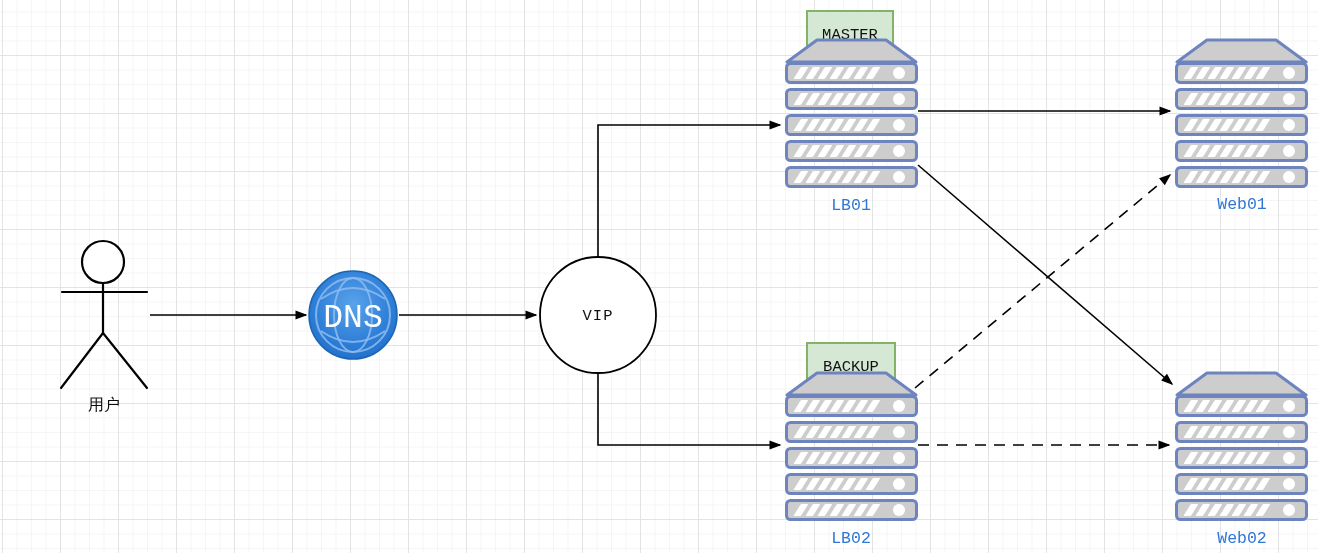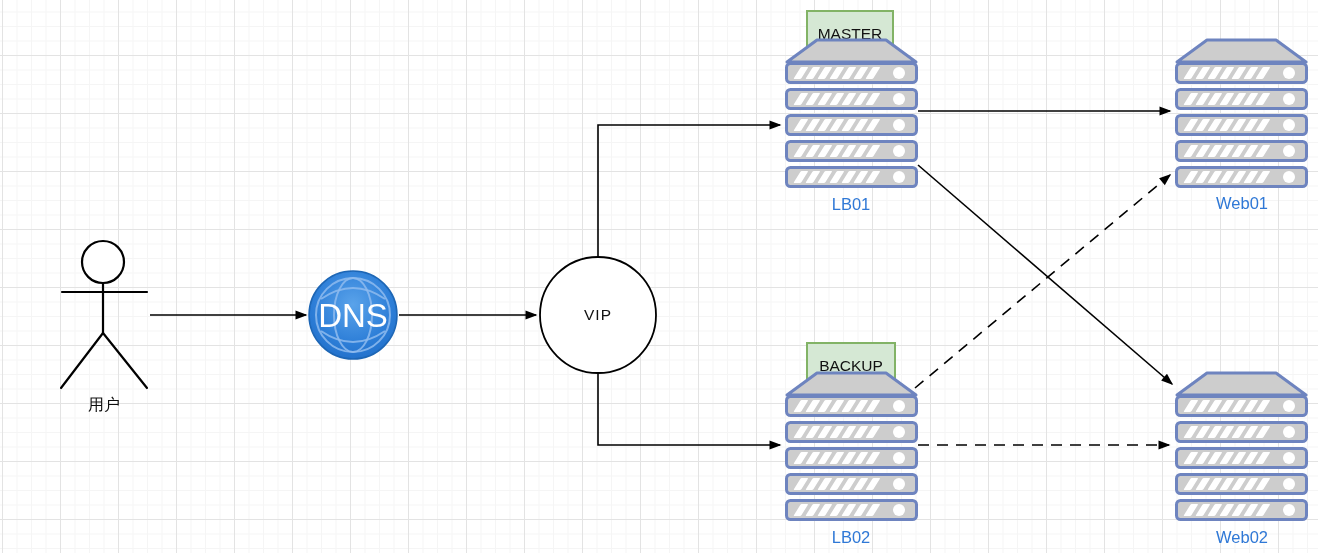--- a/index.html
+++ b/index.html
@@ -11,21 +11,21 @@
   .canvas{
     position:relative; width:1318px; height:553px; overflow:hidden;
     background-color:#ffffff;
     background-image:
       linear-gradient(var(--grid-major) 1px, transparent 1px),
       linear-gradient(90deg, var(--grid-major) 1px, transparent 1px),
       linear-gradient(var(--grid-minor) 1px, transparent 1px),
       linear-gradient(90deg, var(--grid-minor) 1px, transparent 1px);
     background-size:58px 58px,58px 58px,14.5px 14.5px,14.5px 14.5px;
     background-position:2px -3px;
-    font-family:Liberation Sans, sans-serif;
+    font-family:Liberation Mono, monospace;
   }
   svg{position:absolute;left:0;top:0;}
   .edge{stroke:var(--edge);stroke-width:1.6;fill:none;}
   .edge.dashed{stroke-dasharray:11 8;}
   .figure-line{stroke:#000;stroke-width:2.2;fill:none;stroke-linecap:round;}
   .node-label{fill:var(--node-label);font-size:16.5px;text-anchor:middle;}
   .dark-label{fill:#0d0d0d;font-size:16px;text-anchor:middle;}
   .badge-rect{fill:var(--badge-fill);stroke:var(--badge-border);stroke-width:2;}
   .badge-text{fill:#111;font-size:15.5px;text-anchor:middle;}
   .vip-text{fill:#111;font-size:15.5px;letter-spacing:1px;text-anchor:middle;}

